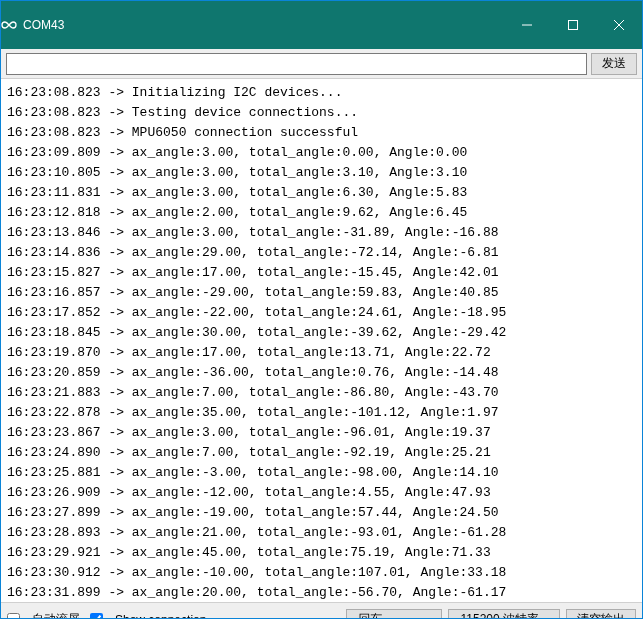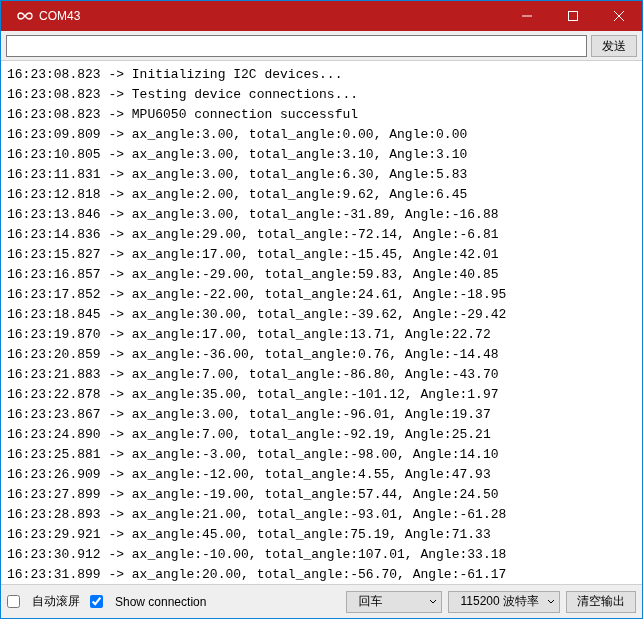--- a/index.html
+++ b/index.html
@@ -7,43 +7,43 @@
     margin: 0;
     font-family: "Segoe UI", Tahoma, sans-serif;
     font-size: 12px;
     background: #fff;
     width: 643px;
     height: 619px;
     overflow: hidden;
     border: 1px solid #0a84d8;
   }
   .titlebar {
-    height: 30px;
-    background: #b91c1c;
+    height: 48px;
+    background: #0f766e;
     color: #fff;
     display: flex;
     align-items: center;
-    padding-left: 16px;
+    padding-left: 0;
     user-select: none;
   }
   .titlebar .app-icon {
     width: 16px; height: 16px; margin-right: 6px;
     display: inline-flex; align-items: center; justify-content: center;
   }
   .titlebar .title { flex: 1; font-size: 12px; }
   .titlebar .win-controls { display: flex; height: 100%; }
   .titlebar .win-btn {
     width: 46px; height: 100%;
     display: inline-flex; align-items: center; justify-content: center;
     color: #fff;
   }
   .toolbar {
     height: 30px;
     display: flex;
-    align-items: flex-end;
+    align-items: center;
     padding: 3px 5px;
     gap: 4px;
     border-bottom: 1px solid #d0d0d0;
     background: #efefef;
   }
   .toolbar input.send-input {
     flex: 1;
     height: 22px;
     border: 1px solid #7a7a7a;
     padding: 2px 4px;

